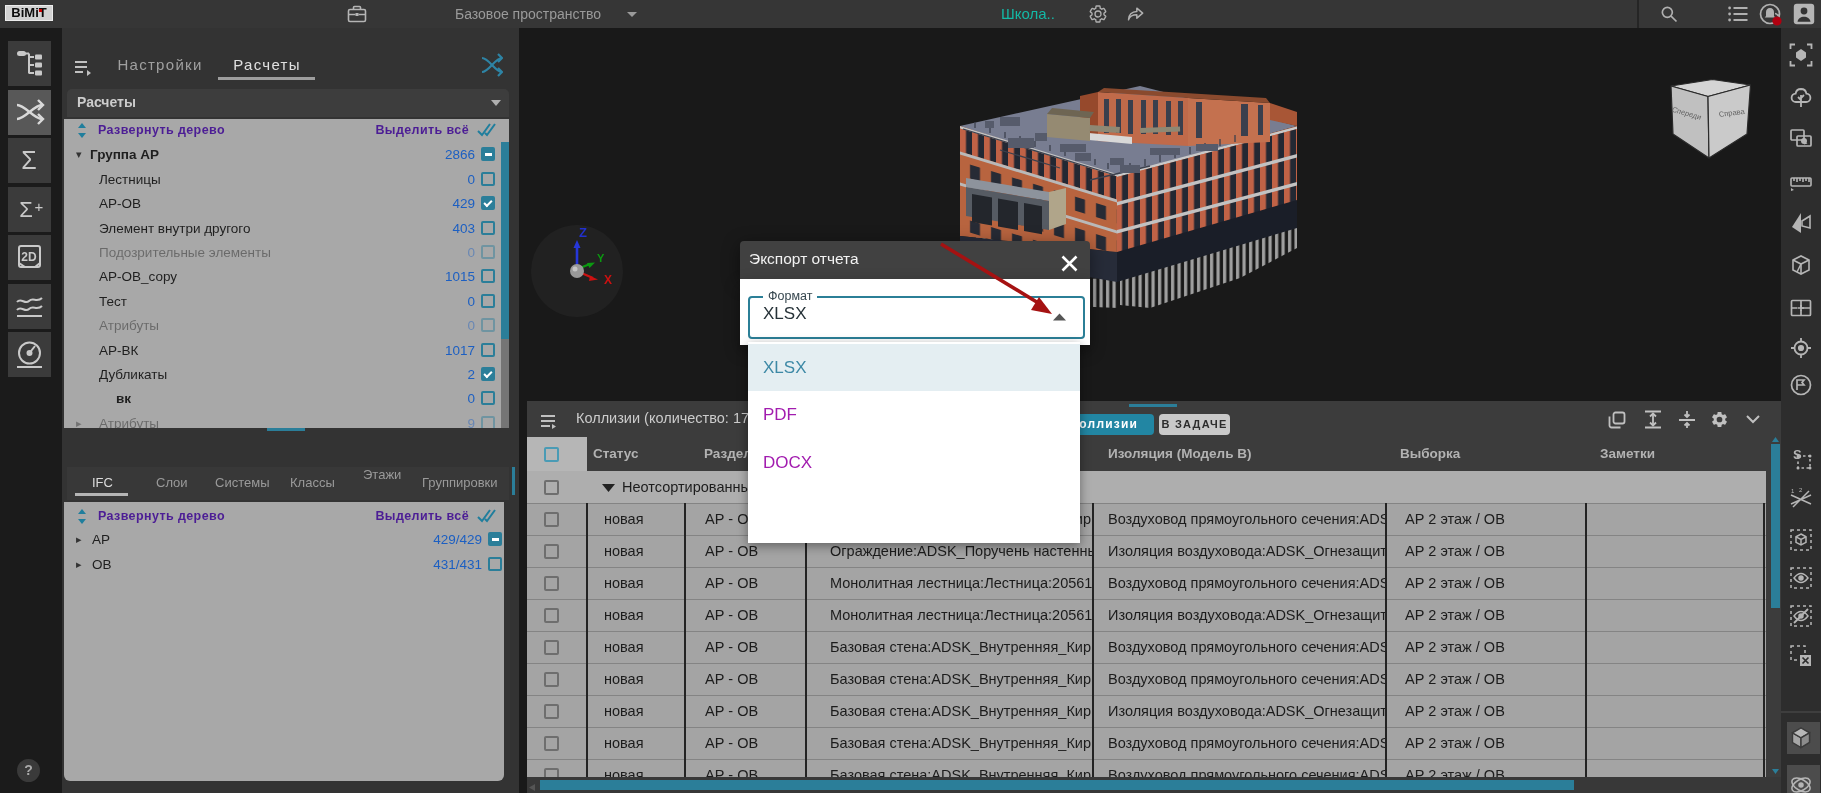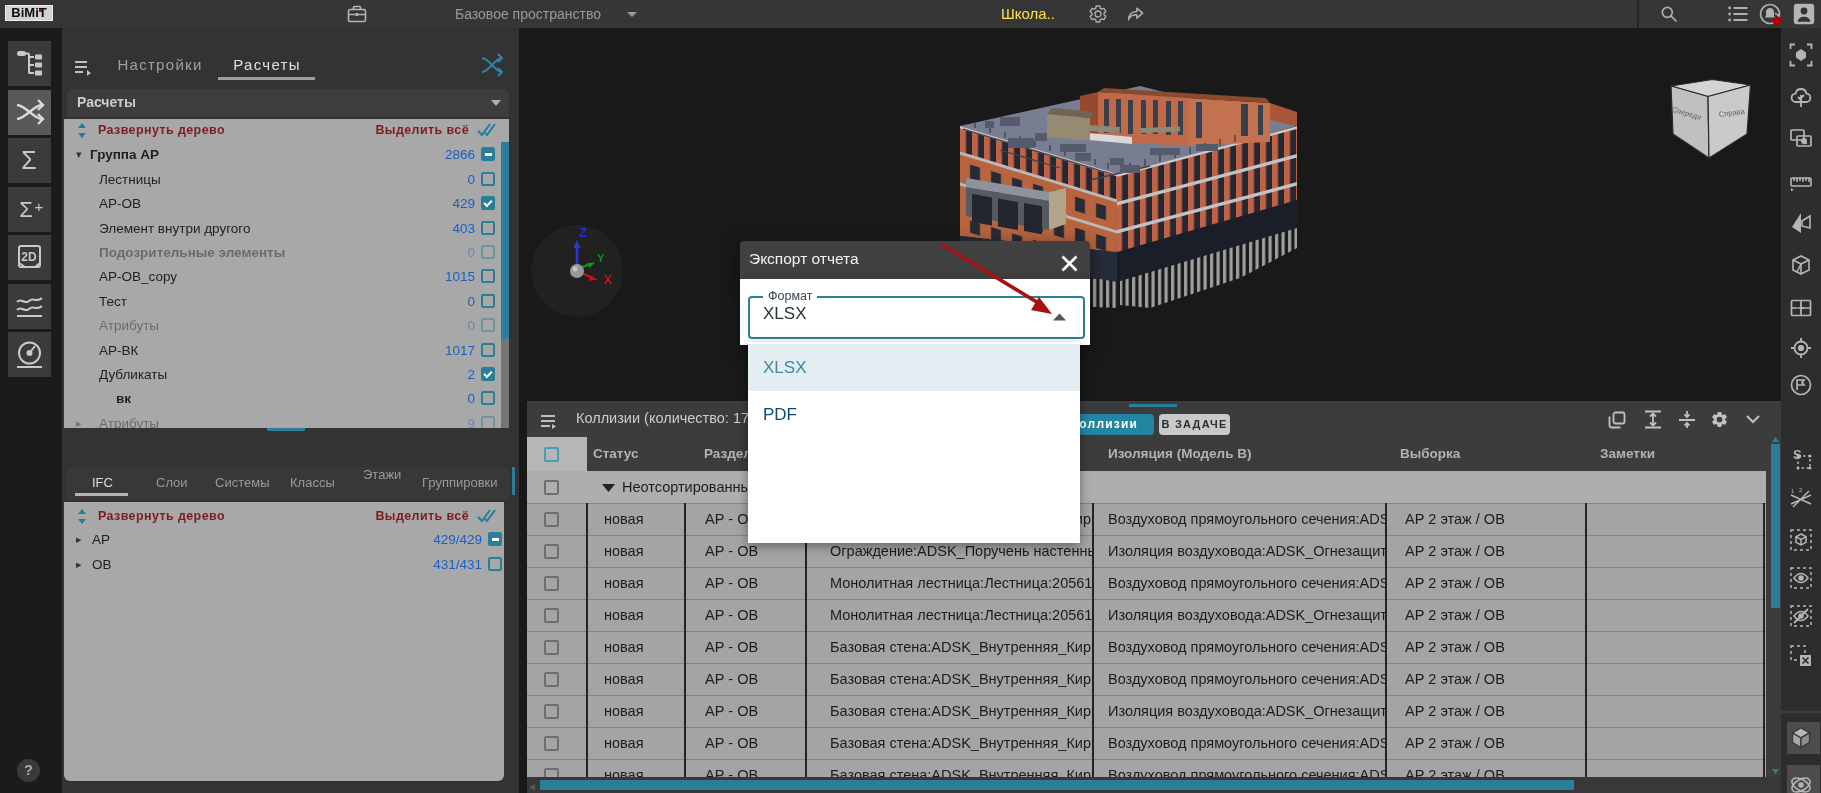--- a/index.html
+++ b/index.html
@@ -8,57 +8,57 @@
   #logo{position:absolute;left:5px;top:5px;width:48px;height:16px;background:#d2d2d2;border:1px solid #ececec;box-sizing:border-box;color:#0d0d0d;font-weight:bold;font-size:13px;text-align:center;line-height:14px;}
   .tbtxt{position:absolute;top:0;height:28px;line-height:28px;color:#9a9a9a;font-size:14px;}
   #leftrail{position:absolute;left:0;top:28px;width:62px;height:765px;background:#1b1b1b;}
   .tile{position:absolute;left:8px;width:43px;height:45px;background:#3b3b3b;}
   .tile.act{background:#585858;}
   .tile svg{position:absolute;left:0;top:0;}
   #lpanel{position:absolute;left:62px;top:28px;width:457px;height:765px;background:#333333;}
   .lgrey{position:absolute;left:2px;background:#a8a8a8;width:445px;overflow:hidden;}
   .hdrbar{position:absolute;left:5px;width:442px;background:#3d3d3d;border-radius:5px 5px 0 0;}
   .hdrtxt{color:#cccccc;font-weight:bold;font-size:14px;}
-  .teal{color:#7f1d1d;}
+  .teal{color:#4c1d95;}
   .blue{color:#1c5fc2;}
   .trow{position:absolute;left:0;width:447px;height:24.4px;font-size:13.5px;color:#1f1f1f;}
   .trow .lbl{position:absolute;top:50%;transform:translateY(-50%);}
   .trow .num{position:absolute;right:36px;top:50%;transform:translateY(-50%);font-size:13.5px;}
   .cbx{position:absolute;right:16px;top:50%;margin-top:-7px;width:14px;height:14px;border:2px solid #2b7e99;border-radius:2px;box-sizing:border-box;}
   .cbx.fill{background:#2b7e99;}
   .cbx.minus::after{content:'';position:absolute;left:1.5px;top:3.7px;width:7px;height:2.6px;background:#fff;}
   .cbx.check::after{content:'';position:absolute;left:1.3px;top:1.6px;width:6.2px;height:3.2px;border-left:2.2px solid #fff;border-bottom:2.2px solid #fff;transform:rotate(-45deg);}
   .dis{opacity:.45;}
   #tablep{position:absolute;left:527px;top:401px;width:1254px;height:392px;background:#3c3c3c;}
   .col-sep{position:absolute;top:102px;width:2px;height:278px;background:#232323;}
   #rrail{position:absolute;left:1781px;top:28px;width:40px;height:765px;background:#2d2d2d;}
   .ric{position:absolute;left:8px;width:24px;height:24px;}
   #modal-h{position:absolute;left:740px;top:241px;width:350px;height:38px;background:#414141;border-radius:4px 4px 0 0;box-shadow:0 4px 18px rgba(0,0,0,.45);}
   #modal-b{position:absolute;left:740px;top:279px;width:350px;height:66px;background:#ffffff;box-shadow:0 6px 14px rgba(0,0,0,.4);}
   #sel-list{position:absolute;left:748px;top:342px;width:332px;height:201px;background:#ffffff;box-shadow:0 3px 10px rgba(0,0,0,.4);}
-  .opt{position:absolute;left:0;width:332px;height:47.7px;font-size:17px;color:#0c4a6e;line-height:47.7px;padding-left:15px;box-sizing:border-box;}
+  .opt{position:absolute;left:0;width:332px;height:47.7px;font-size:17px;color:#a21caf;line-height:47.7px;padding-left:15px;box-sizing:border-box;}
 #tree2 .cbx{right:9px}#tree2 .num{right:29px}
 </style></head>
 <body>
 
 <div id="topbar">
   <div id="logo">BiMiT<div style="position:absolute;left:32.5px;top:3px;width:3px;height:3px;background:#cc0000;"></div></div>
   <svg class="abs" style="left:347px;top:5px" width="20" height="18" viewBox="0 0 20 18">
       <g fill="none" stroke="#b5b5b5" stroke-width="1.6">
         <rect x="1.5" y="4.5" width="17" height="12" rx="1.5"></rect>
         <path d="M6.5 4.5V2.5a1 1 0 0 1 1-1h5a1 1 0 0 1 1 1v2"></path>
         <path d="M1.5 9.5h7m3 0h7"></path>
         <rect x="8.5" y="8" width="3" height="3" fill="#b5b5b5" stroke="none"></rect>
       </g>
     </svg>
   <div class="tbtxt" style="left:455px;">Базовое пространство</div>
   <svg class="abs" style="left:626px;top:11px" width="12" height="7">
       <path d="M1 1l5 5 5-5z" fill="#9a9a9a"></path>
     </svg>
-  <div class="tbtxt" style="left:1001px;color:#fde047;font-size:15px;">Школа..</div>
+  <div class="tbtxt" style="left:1001px;color:#14b8a6;font-size:15px;">Школа..</div>
   <svg class="abs" style="left:1088px;top:4px" width="20" height="20" viewBox="0 0 24 24">
       <path fill="none" stroke="#b0b0b0" stroke-width="1.6" d="M19.14 12.94c.04-.3.06-.61.06-.94 0-.32-.02-.64-.07-.94l2.03-1.58c.18-.14.23-.41.12-.61l-1.92-3.32c-.12-.22-.37-.29-.59-.22l-2.39.96c-.5-.38-1.03-.7-1.62-.94L14.4 2.81c-.04-.24-.24-.41-.48-.41h-3.84c-.24 0-.43.17-.47.41L9.25 5.35c-.59.24-1.13.57-1.62.94L5.24 5.33c-.22-.08-.47 0-.59.22L2.74 8.87c-.12.21-.08.47.12.61l2.03 1.58c-.05.3-.09.63-.09.94s.02.64.07.94l-2.03 1.58c-.18.14-.23.41-.12.61l1.92 3.32c.12.22.37.29.59.22l2.39-.96c.5.38 1.03.7 1.62.94l.36 2.54c.05.24.24.41.48.41h3.84c.24 0 .44-.17.47-.41l.36-2.54c.59-.24 1.13-.56 1.62-.94l2.39.96c.22.08.47 0 .59-.22l1.92-3.32c.12-.22.07-.47-.12-.61l-2.01-1.58zM12 15.6A3.6 3.6 0 1 1 12 8.4a3.6 3.6 0 0 1 0 7.2z"></path>
     </svg>
   <svg class="abs" style="left:1126px;top:4px" width="20" height="20" viewBox="0 0 24 24">
       <path fill="none" stroke="#b0b0b0" stroke-width="1.8" d="M13 5l7 6-7 6v-4C7 13 4 16 3 19c0-6 4-10 10-10z" stroke-linejoin="round"></path>
     </svg>
   <div class="vdiv"></div>
   <svg class="abs" style="left:1659px;top:4px" width="20" height="20" viewBox="0 0 24 24">
       <circle cx="10" cy="10" r="6" fill="none" stroke="#b0b0b0" stroke-width="2"></circle>
       <path d="M14.5 14.5L21 21" stroke="#b0b0b0" stroke-width="2"></path>
@@ -202,21 +202,21 @@
           <span class="lbl" style="left:35px;">АР-ОВ</span>
           <span class="num blue">429</span>
           <div class="cbx fill check"></div>
         </div>
         <div class="trow" style="top:96.5px">
           <span class="lbl" style="left:35px;">Элемент внутри другого</span>
           <span class="num blue">403</span>
           <div class="cbx"></div>
         </div>
         <div class="trow dis" style="top:120.9px">
-          <span class="lbl" style="left:35px;font-weight:bold;">Подозрительные элементы</span>
+          <span class="lbl" style="left:35px;">Подозрительные элементы</span>
           <span class="num blue">0</span>
           <div class="cbx"></div>
         </div>
         <div class="trow" style="top:145.3px">
           <span class="lbl" style="left:35px;">АР-ОВ_сору</span>
           <span class="num blue">1015</span>
           <div class="cbx"></div>
         </div>
         <div class="trow" style="top:169.7px">
           <span class="lbl" style="left:35px;">Тест</span>
@@ -753,19 +753,20 @@
   <div class="abs" style="left:8px;top:17px;width:333px;height:39px;border:2px solid #2b7f97;border-radius:4px;"></div>
   <div class="abs" style="left:23px;top:10px;background:#fff;padding:0 5px;font-size:12.5px;color:#37474f;">Формат</div>
   <div class="abs" style="left:23px;top:25px;font-size:17px;color:#263238;">XLSX</div>
   <svg class="abs" style="left:313px;top:34px" width="13" height="8">
       <path d="M0 7.5l6.5-7 6.5 7z" fill="#555"></path>
     </svg>
 </div>
 <div id="sel-list">
   <div class="opt" style="top:1.5px;background:#e4eef2;color:#3d89a6;">XLSX</div>
   <div class="opt" style="top:49.2px;">PDF</div>
+  <div class="opt" style="top:96.9px;">DOCX</div>
 </div>
 <svg class="abs" style="left:930px;top:235px;z-index:50" width="140" height="95" viewBox="0 0 140 95">
     <path d="M11 9L110 69" stroke="#a51212" stroke-width="3.6" fill="none"></path>
     <path d="M122 79L101 75l8-13z" fill="#a51212"></path>
   </svg>
 
 <div class="abs" style="left:17px;top:759px;width:23px;height:23px;border-radius:50%;background:#3a3a3a;color:#aaaaaa;font-weight:bold;font-size:14px;text-align:center;line-height:23px;">?</div>
 
 </body></html>

